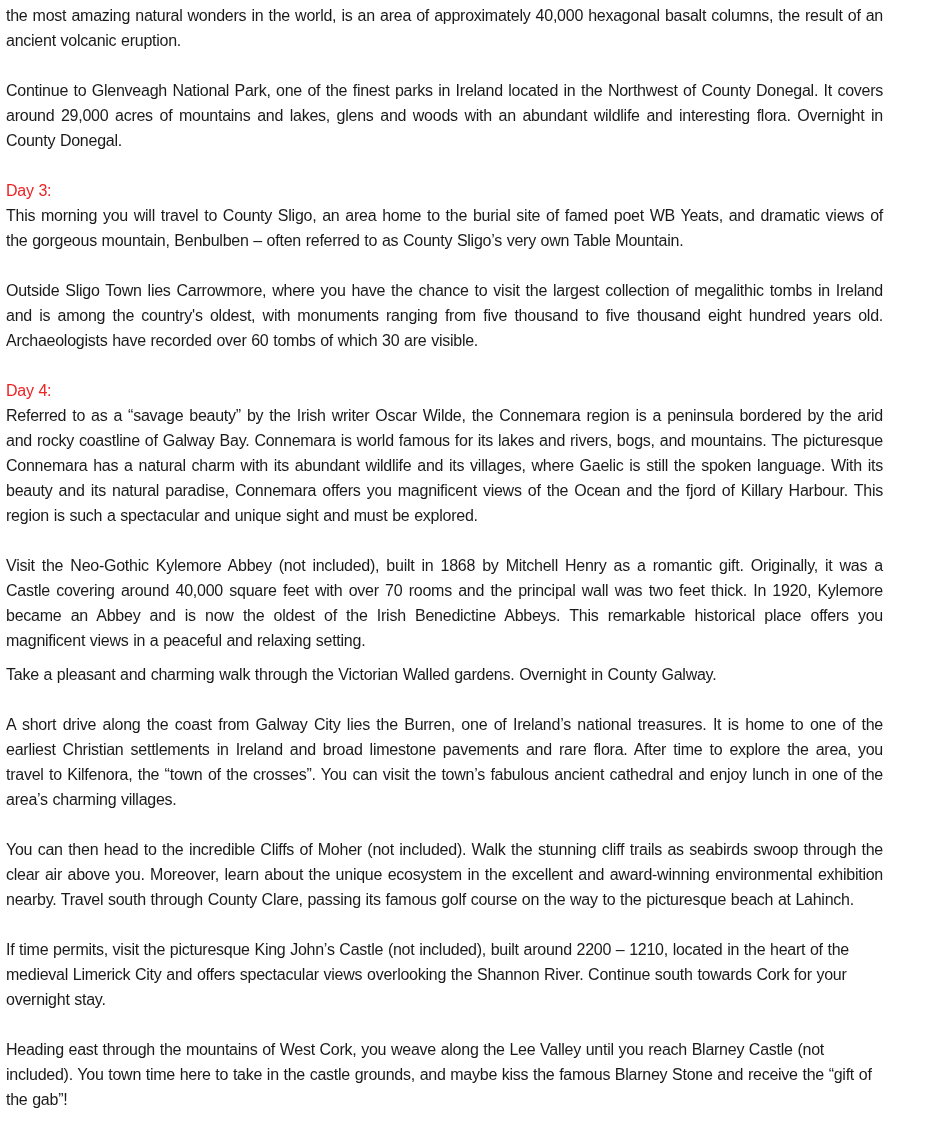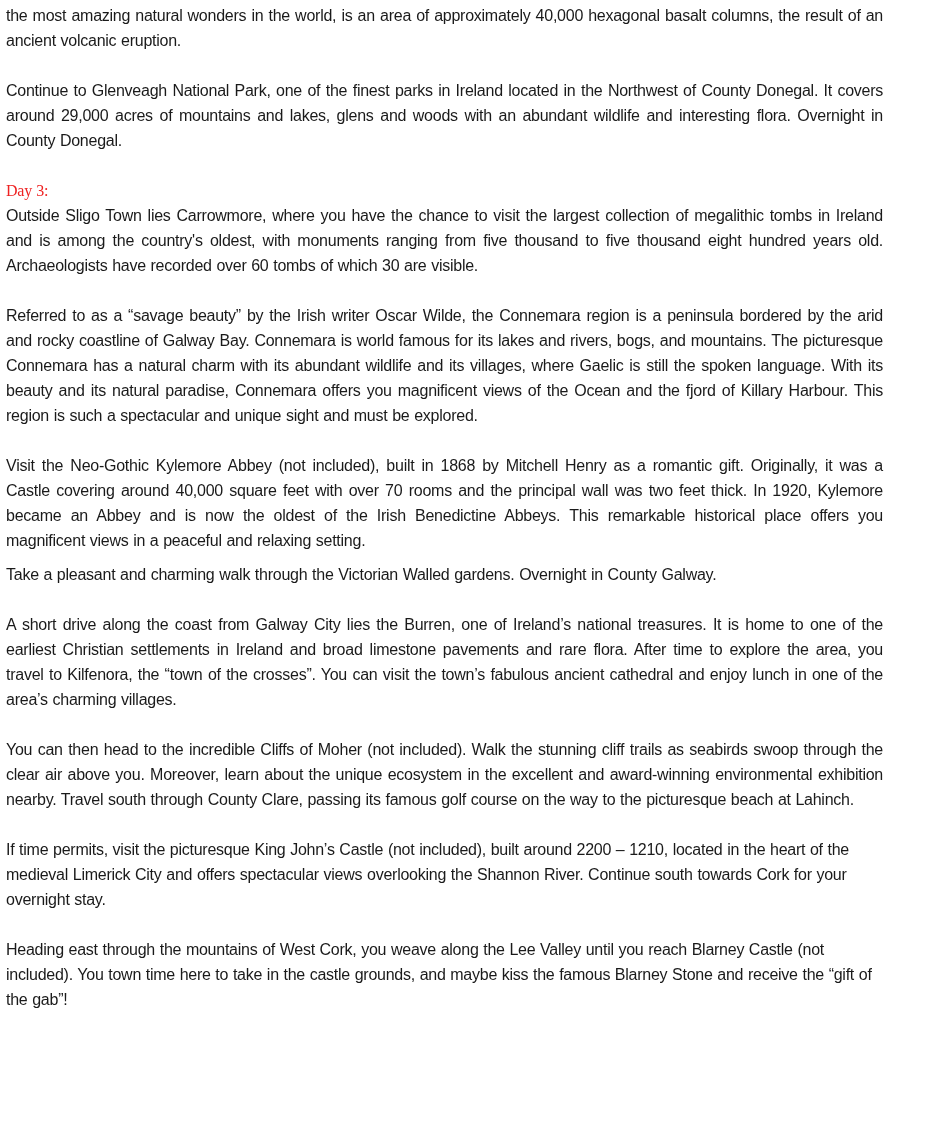--- a/index.html
+++ b/index.html
@@ -27,31 +27,32 @@
   .para{
     margin:0 0 25px 0;
     text-align:justify;
   }
   .para.left{text-align:left;}
   .para.no-gap{margin-bottom:9px;}
   .day-heading{
     margin:0;
     color:var(--heading-color);
     text-align:left;
-    font-family:Liberation Serif, serif;
   }
 </style>
 </head>
 <body>
 
 <div class="page">
   <p class="para">the most amazing natural wonders in the world, is an area of approximately 40,000 hexagonal basalt columns, the result of an ancient volcanic eruption.</p>
   <p class="para">Continue to Glenveagh National Park, one of the finest parks in Ireland located in the Northwest of County Donegal. It covers around 29,000 acres of mountains and lakes, glens and woods with an abundant wildlife and interesting flora. Overnight in County Donegal.</p>
   <p class="day-heading">Day 3:</p>
+  <p class="para">This morning you will travel to County Sligo, an area home to the burial site of famed poet WB Yeats, and dramatic views of the gorgeous mountain, Benbulben – often referred to as County Sligo’s very own Table Mountain.</p>
   <p class="para">Outside Sligo Town lies Carrowmore, where you have the chance to visit the largest collection of megalithic tombs in Ireland and is among the country's oldest, with monuments ranging from five thousand to five thousand eight hundred years old. Archaeologists have recorded over 60 tombs of which 30 are visible.</p>
+  <p class="day-heading">Day 4:</p>
   <p class="para">Referred to as a “savage beauty” by the Irish writer Oscar Wilde, the Connemara region is a peninsula bordered by the arid and rocky coastline of Galway Bay. Connemara is world famous for its lakes and rivers, bogs, and mountains. The picturesque Connemara has a natural charm with its abundant wildlife and its villages, where Gaelic is still the spoken language. With its beauty and its natural paradise, Connemara offers you magnificent views of the Ocean and the fjord of Killary Harbour. This region is such a spectacular and unique sight and must be explored.</p>
   <p class="para no-gap">Visit the Neo-Gothic Kylemore Abbey (not included), built in 1868 by Mitchell Henry as a romantic gift. Originally, it was a Castle covering around 40,000 square feet with over 70 rooms and the principal wall was two feet thick. In 1920, Kylemore became an Abbey and is now the oldest of the Irish Benedictine Abbeys. This remarkable historical place offers you magnificent views in a peaceful and relaxing setting.</p>
   <p class="para left">Take a pleasant and charming walk through the Victorian Walled gardens. Overnight in County Galway.</p>
   <p class="para">A short drive along the coast from Galway City lies the Burren, one of Ireland’s national treasures. It is home to one of the earliest Christian settlements in Ireland and broad limestone pavements and rare flora. After time to explore the area, you travel to Kilfenora, the “town of the crosses”. You can visit the town’s fabulous ancient cathedral and enjoy lunch in one of the area’s charming villages.</p>
   <p class="para">You can then head to the incredible Cliffs of Moher (not included). Walk the stunning cliff trails as seabirds swoop through the clear air above you. Moreover, learn about the unique ecosystem in the excellent and award-winning environmental exhibition nearby.  Travel south through County Clare, passing its famous golf course on the way to the picturesque beach at Lahinch.</p>
   <p class="para left">If time permits, visit the picturesque King John’s Castle (not included), built around 2200 – 1210, located in the heart of the medieval Limerick City and offers spectacular views overlooking the Shannon River.  Continue south towards Cork for your overnight stay.</p>
   <p class="para left">Heading east through the mountains of West Cork, you weave along the Lee Valley until you reach Blarney Castle (not included). You town time here to take in the castle grounds, and maybe kiss the famous Blarney Stone and receive the “gift of the gab”!</p>
 </div>
 
 </body></html>

